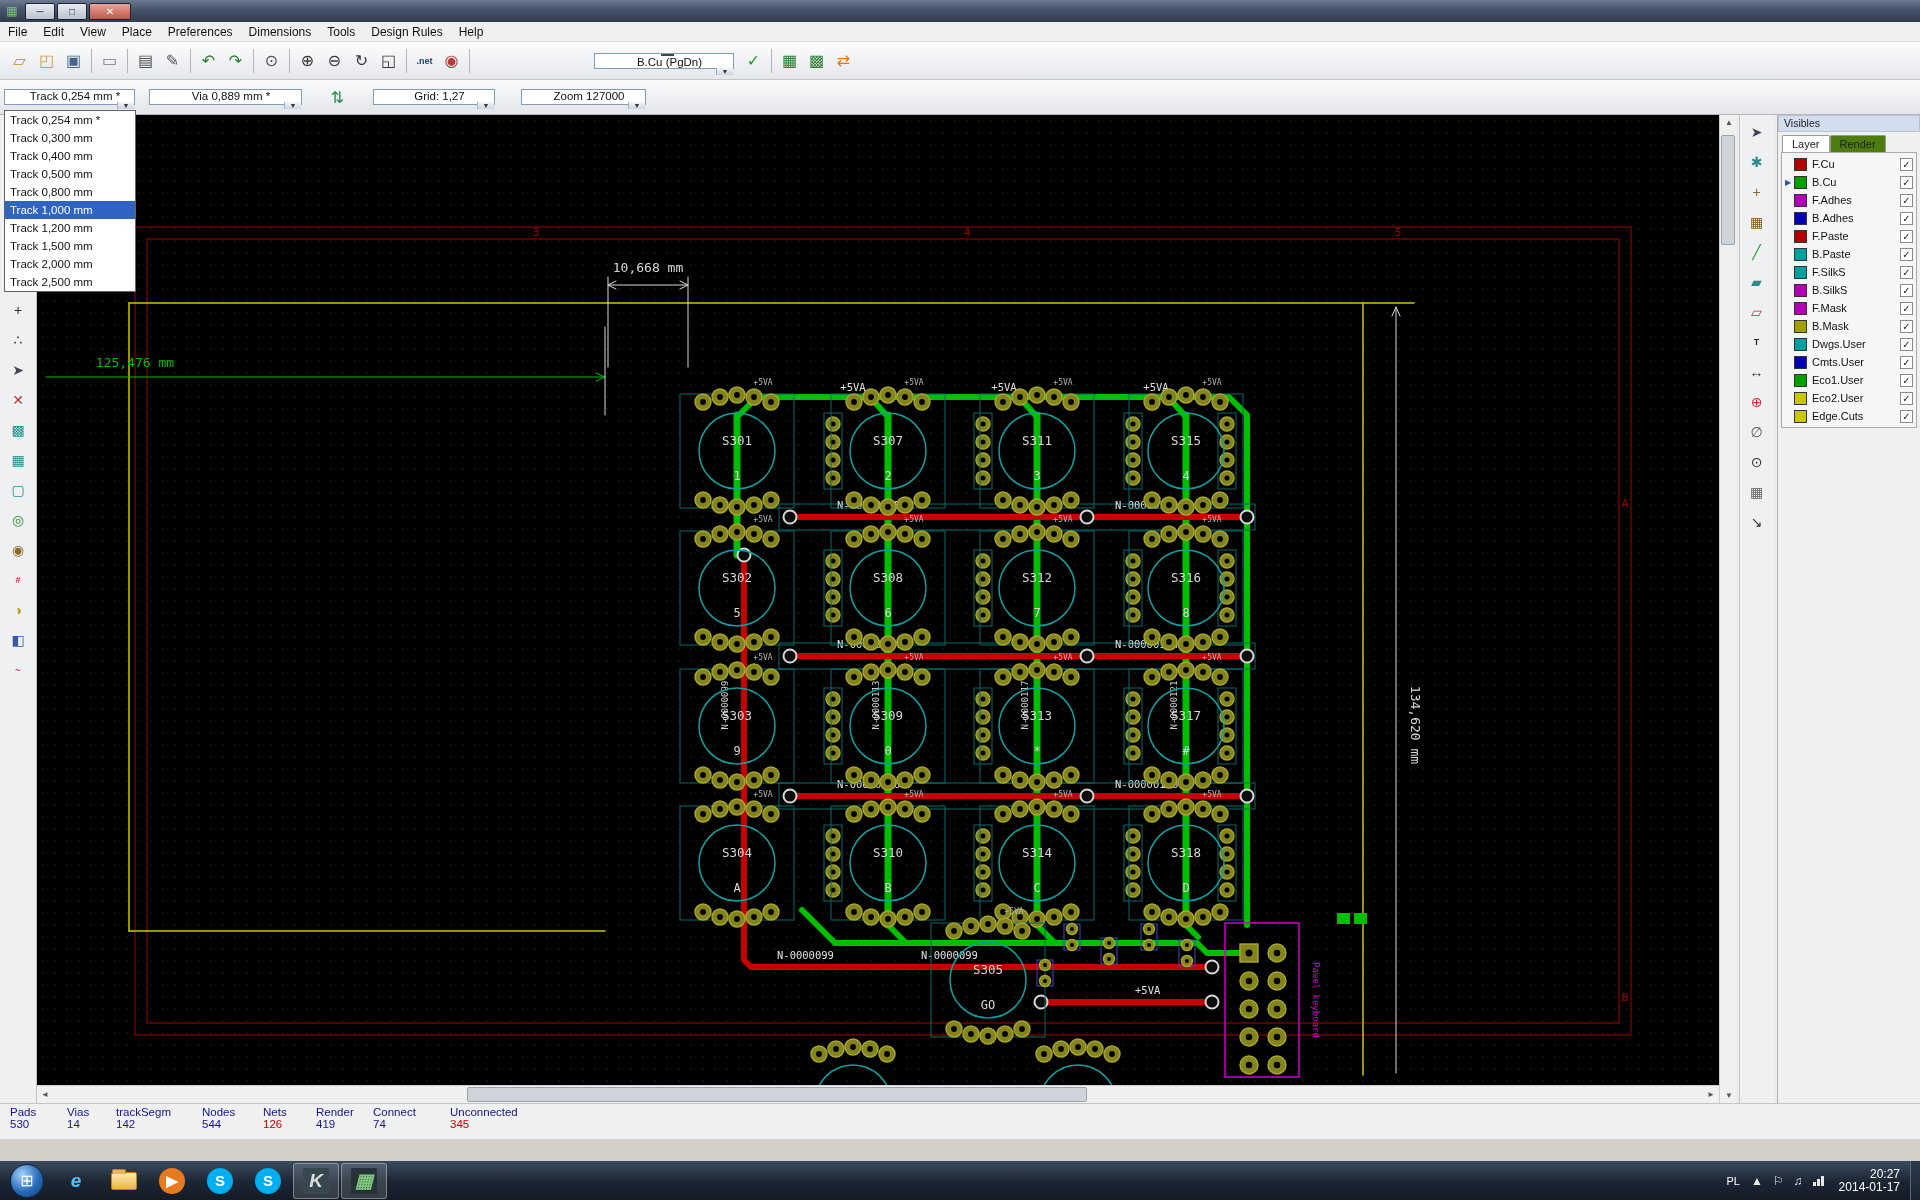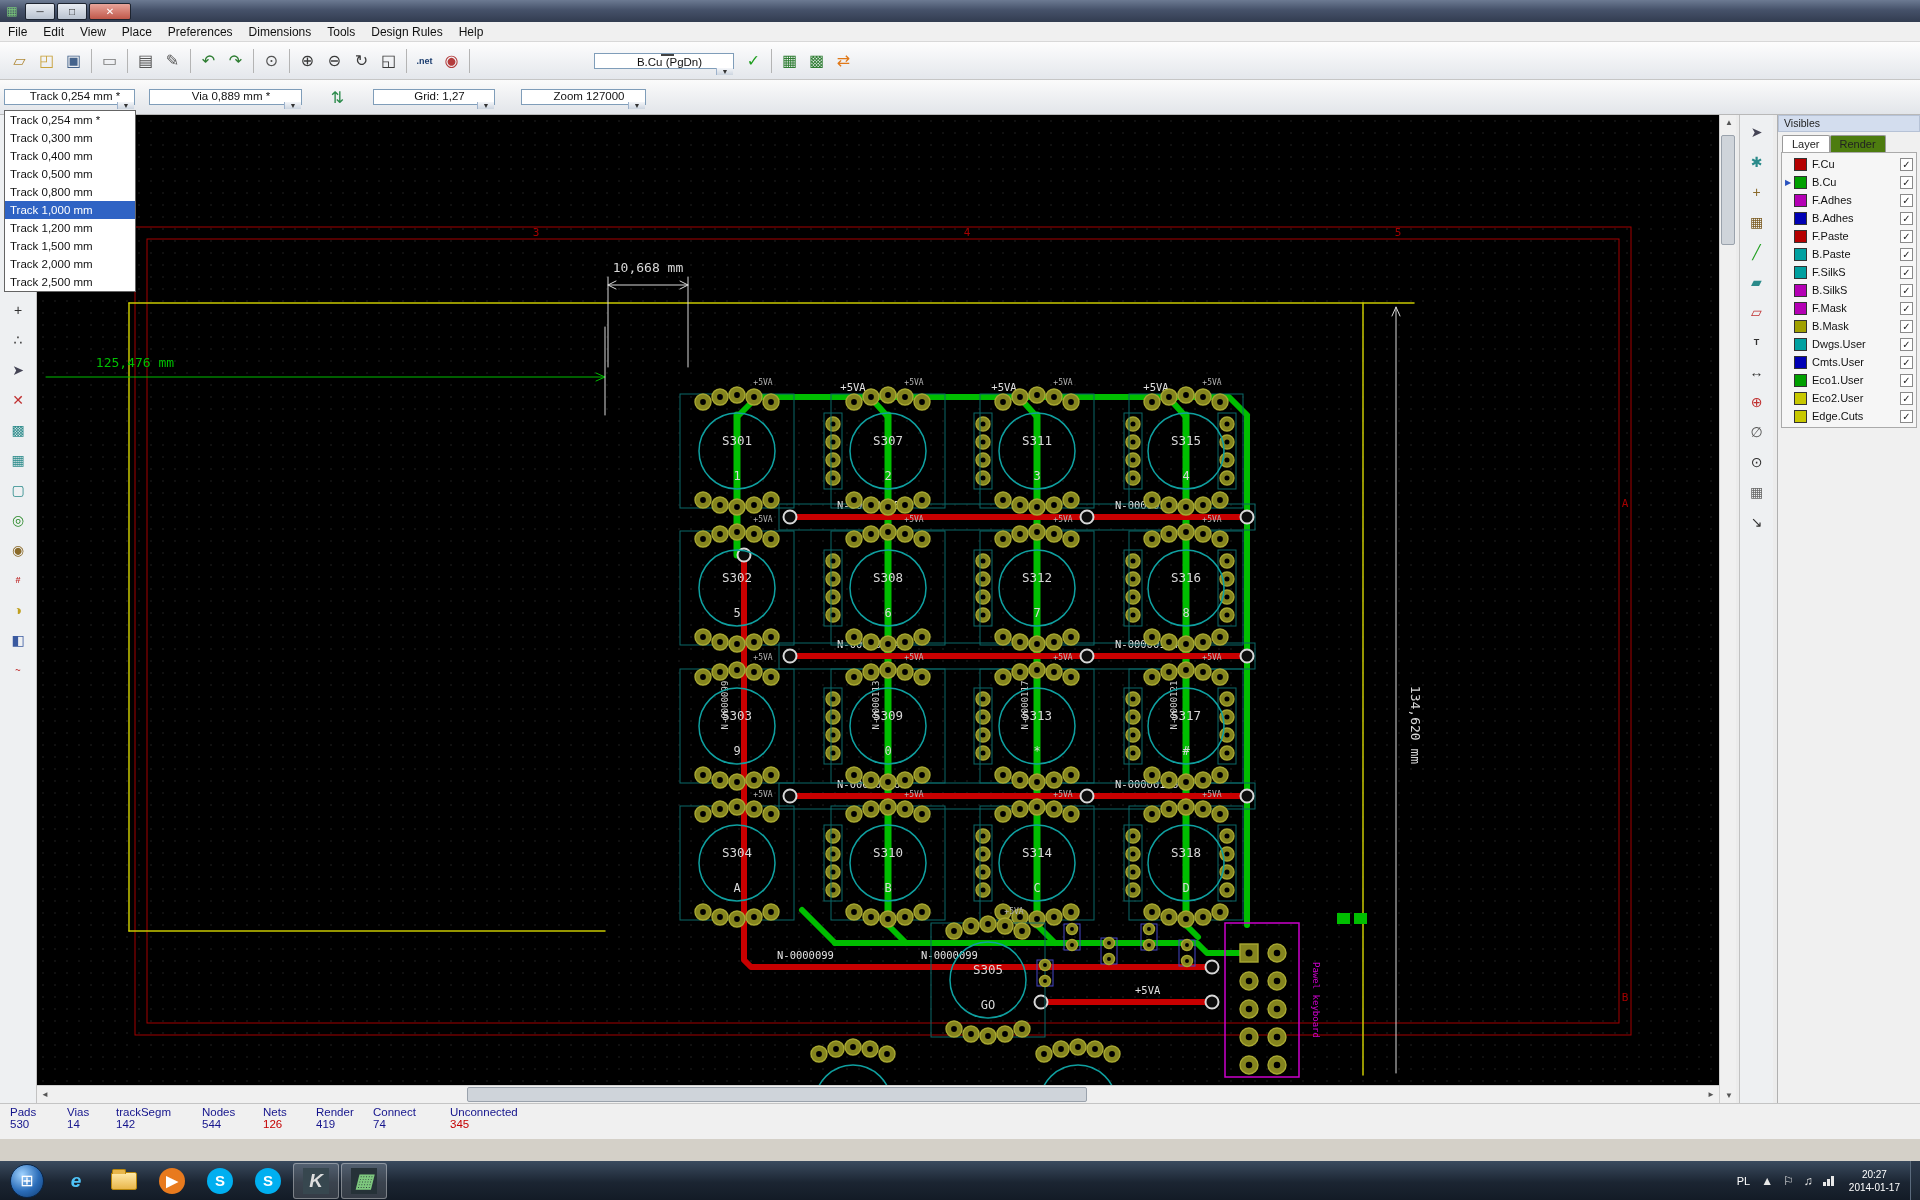--- a/index.html
+++ b/index.html
@@ -119,21 +119,21 @@
   .folder { width:26px; height:18px; background:linear-gradient(#ffe9a8,#e8b64a);
     border:1px solid #b8860b; border-radius:2px; position:relative; }
   .folder:before { content:""; position:absolute; left:0; top:-4px; width:12px; height:4px;
     background:#e8b64a; border:1px solid #b8860b; border-bottom:none; border-radius:2px 2px 0 0; }
   #tray { margin-left:auto; display:flex; align-items:center; color:#fff; }
   .traytxt { font-size:11px; margin:0 6px; }
   .trayic { font-size:12px; margin:0 5px; color:#e8e8e8; }
   .netbars { display:flex; align-items:flex-end; gap:1px; margin:0 5px; }
   .netbars i { display:block; width:3px; background:#e8e8e8; }
   .netbars i:nth-child(1){height:4px}.netbars i:nth-child(2){height:7px}.netbars i:nth-child(3){height:10px}
-  .clock { font-size:10px; text-align:center; line-height:13px; margin:0 10px; }
+  .clock { font-size:12px; text-align:right; line-height:13px; margin:0 10px; }
   .showdesk { width:10px; height:39px; border-left:1px solid #5a6a7c;
     background:linear-gradient(#2c3a4c,#1a2430); }
 
   
   #pcb-svg text { font-family:"DejaVu Sans Mono",monospace; }
 </style>
 </head>
 <body>
 
 <div id="app">

